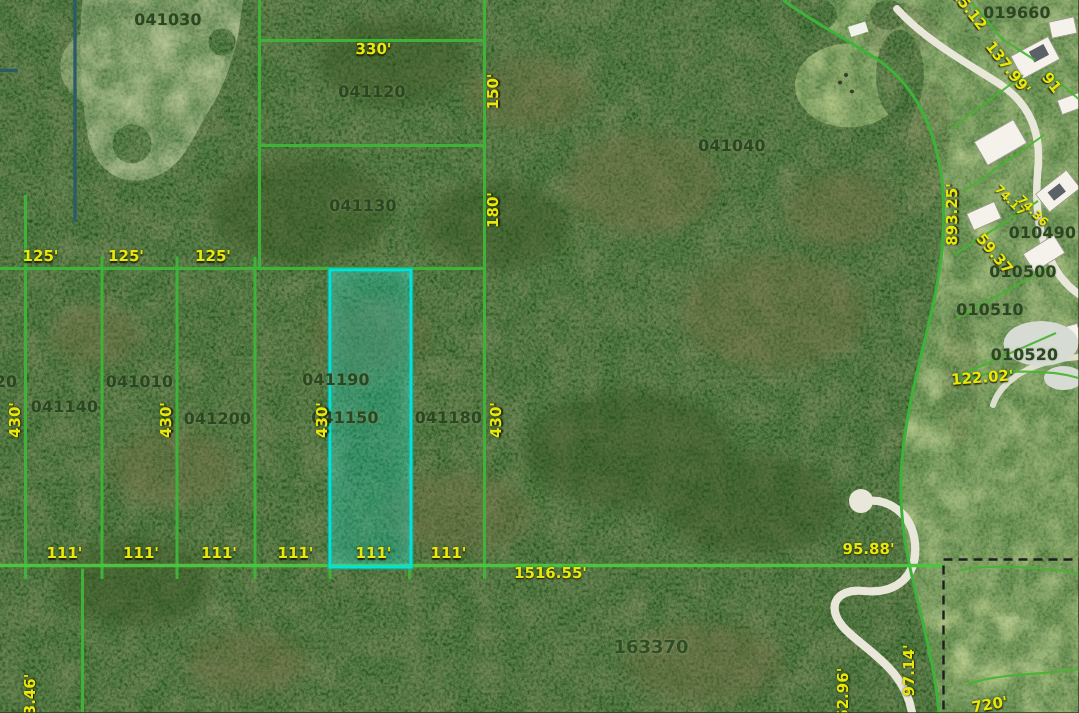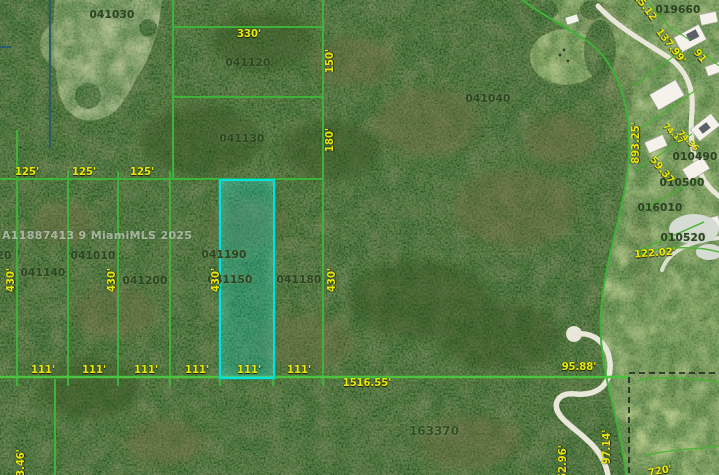--- a/index.html
+++ b/index.html
@@ -218,21 +218,21 @@
       <span class="lbl lbl-p" style="left: 43px; top: 272px; transform: translate(-50%, -50%);">041140</span>
       <span class="lbl lbl-p" style="left: 145px; top: 280px; transform: translate(-50%, -50%);">041200</span>
       <span class="lbl lbl-p" style="left: 196px; top: 254px; transform: translate(-50%, -50%); margin-left: 28px;">041190</span>
       <span class="lbl lbl-p" style="left: 230px; top: 279px; transform: translate(-50%, -50%);">041150</span>
       <span class="lbl lbl-p" style="left: 299px; top: 279px; transform: translate(-50%, -50%);">041180</span>
       <span class="lbl lbl-plg" style="left: 434px; top: 431px; transform: translate(-50%, -50%);">163370</span>
       <span class="lbl lbl-p" style="left: 4px; top: 255px; transform: translate(-50%, -50%);">20</span>
       <span class="lbl lbl-p" style="left: 678px; top: 9px; transform: translate(-50%, -50%);">019660</span>
       <span class="lbl lbl-p" style="left: 695px; top: 156px; transform: translate(-50%, -50%);">010490</span>
       <span class="lbl lbl-p" style="left: 682px; top: 182px; transform: translate(-50%, -50%);">010500</span>
-      <span class="lbl lbl-p" style="left: 660px; top: 207px; transform: translate(-50%, -50%);">016010</span>
+      <span class="lbl lbl-p" style="left: 660px; top: 207px; transform: translate(-50%, -50%);">010510</span>
       <span class="lbl lbl-p" style="left: 660px; top: 237px; transform: translate(-50%, -50%); padding-left: 46px;">010520</span>
       <span class="lbl lbl-d" style="left: 249px; top: 34px; transform: translate(-50%, -50%);">330'</span>
       <span class="lbl lbl-d" style="left: 330px; top: 61px; transform: translate(-50%, -50%) rotate(-90deg);">150'</span>
       <span class="lbl lbl-d" style="left: 330px; top: 140px; transform: translate(-50%, -50%) rotate(-90deg);">180'</span>
       <span class="lbl lbl-d" style="left: 27px; top: 172px; transform: translate(-50%, -50%);">125'</span>
       <span class="lbl lbl-d" style="left: 84px; top: 172px; transform: translate(-50%, -50%);">125'</span>
       <span class="lbl lbl-d" style="left: 142px; top: 172px; transform: translate(-50%, -50%);">125'</span>
       <span class="lbl lbl-d" style="left: 11px; top: 280px; transform: translate(-50%, -50%) rotate(-90deg);">430'</span>
       <span class="lbl lbl-d" style="left: 112px; top: 280px; transform: translate(-50%, -50%) rotate(-90deg);">430'</span>
       <span class="lbl lbl-d" style="left: 216px; top: 280px; transform: translate(-50%, -50%) rotate(-90deg);">430'</span>
@@ -253,14 +253,13 @@
       <span class="lbl lbl-dsm" style="left: 673px; top: 134px; transform: translate(-50%, -50%) rotate(45deg);">74.17</span>
       <span class="lbl lbl-dsm" style="left: 688px; top: 141px; transform: translate(-50%, -50%) rotate(45deg);">74.36</span>
       <span class="lbl lbl-d" style="left: 655px; top: 253px; transform: translate(-50%, -50%) rotate(-4deg);">122.02'</span>
       <span class="lbl lbl-d" style="left: 563px; top: 466px; transform: translate(-50%, -50%) rotate(-90deg);">152.96'</span>
       <span class="lbl lbl-d" style="left: 607px; top: 447px; transform: translate(-50%, -50%) rotate(-90deg);">97.14'</span>
       <span class="lbl lbl-d" style="left: 660px; top: 471px; transform: translate(-50%, -50%) rotate(-10deg);">720'</span>
       <span class="lbl lbl-d" style="left: 21px; top: 463px; transform: translate(-50%, -50%) rotate(-90deg);">3.46'</span>
     </div>
 
 
-  <div class="watermark">A11887413 9 MiamiMLS 2025</div>
 </div>
 
 </body></html>

